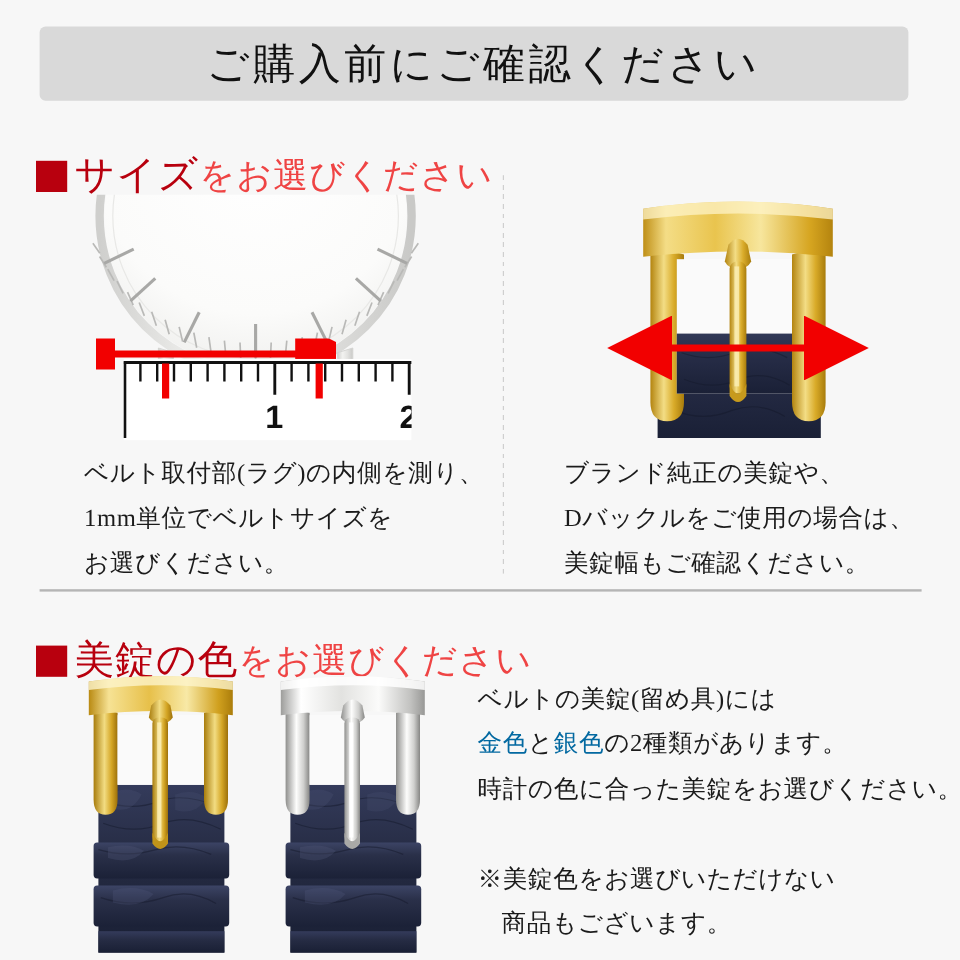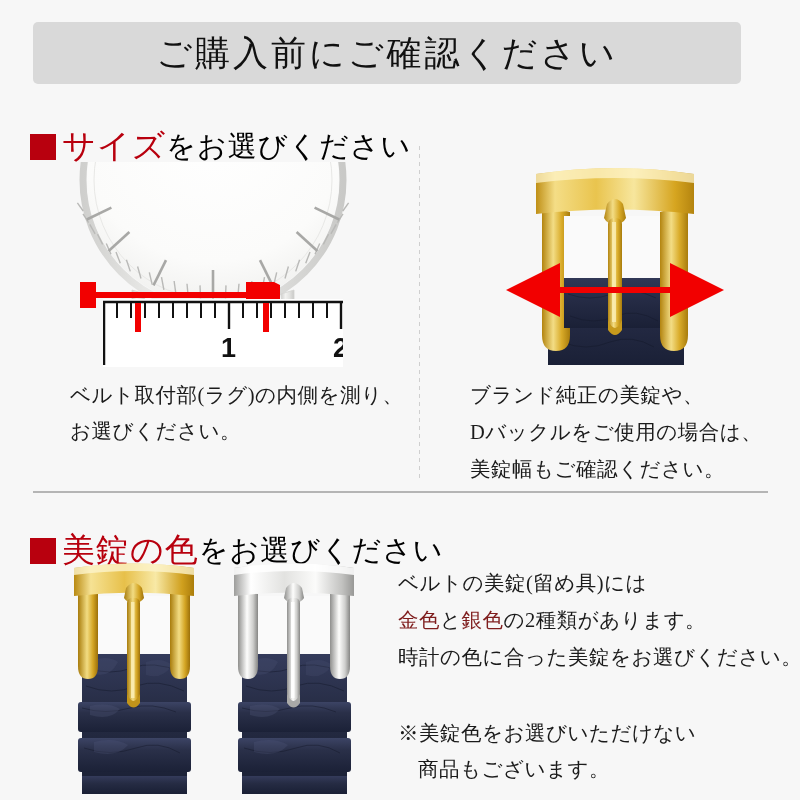--- a/index.html
+++ b/index.html
@@ -10,35 +10,35 @@
     color:#1a1a1a;
     overflow:hidden;
     position:relative;
   }
   .page{position:absolute;inset:0;}
 
   
   .header-bar{
     position:absolute;left:33px;top:22px;width:708px;height:62px;
     background:#d9d9d9;border-radius:5px;
-    display:flex;align-items:center;justify-content:center;
+    display:flex;align-items:center;justify-content:center;padding-left:16px;
   }
   .header-title{
     font-size:35px;letter-spacing:3px;color:#111;font-weight:400;
     white-space:nowrap;
   }
 
   
   .sec-head{position:absolute;display:flex;align-items:center;white-space:nowrap;justify-content:center;}
   .sq{
     display:inline-block;width:26px;height:26px;background:#b8000e;
     margin-right:6px;flex:none;
   }
   .head-red{color:#b8000e;font-size:33px;letter-spacing:1px;}
-  .head-blk{color:#000000;font-size:29px;letter-spacing:1px;}
+  .head-blk{color:#ef4444;font-size:29px;letter-spacing:1px;}
 
   #head-size{left:30px;top:124px;}
   #head-color{left:30px;top:528px;}
 
   
   .v-divider{
     position:absolute;left:419px;top:146px;width:1px;height:332px;
     background:repeating-linear-gradient(to bottom,#cfcfcf 0 4px,transparent 4px 8px);
   }
   .h-divider{
@@ -53,28 +53,28 @@
 
   
   .fig-buckle{position:absolute;left:470px;top:160px;width:290px;height:205px;}
 
   
   .fig-pair{position:absolute;left:60px;top:562px;width:300px;height:232px;}
 
   
   .copy{position:absolute;white-space:nowrap;}
   .copy p{margin:0 0 10px 0;font-size:20.5px;line-height:1.33;color:#1b1b1b;letter-spacing:.5px;}
-  .copy p:last-child{margin-bottom:0;font-family:Liberation Mono, monospace;}
+  .copy p:last-child{margin-bottom:0;}
   #copy-left{left:70px;top:382px;}
   #copy-right{left:470px;top:382px;}
   #copy-color{left:398px;top:570px;}
   #copy-note{left:398px;top:700px;margin-top:20px;}
   #copy-note p{letter-spacing:.5px;}
   .indent{padding-left:20px;}
-  .red{color:#7f1d1d;}
+  .red{color:#0369a1;}
 </style>
 </head>
 <body>
 
 <div class="page">
 
   <div class="header-bar">
     <div class="header-title">ご購入前にご確認ください</div>
   </div>
 
@@ -262,20 +262,21 @@
       <rect x="138" y="58" width="14" height="110" rx="6" fill="url(#goldBar)"></rect>
       <rect x="142" y="62" width="4" height="100" fill="#fbefb6" opacity="0.8"></rect>
       <path d="M138 160 q7 16 14 0 l0 10 q-7 10 -14 0 Z" fill="#c79a1d"></path>
 
       <line x1="84" y1="130" x2="206" y2="130" stroke="#f20000" stroke-width="6" marker-start="url(#bL)" marker-end="url(#bR)"></line>
     </svg>
   </div>
 
   <div class="copy" id="copy-left">
     <p>ベルト取付部(ラグ)の内側を測り、</p>
+    <p>1mm単位でベルトサイズを</p>
     <p>お選びください。</p>
   </div>
 
   <div class="copy" id="copy-right">
     <p>ブランド純正の美錠や、</p>
     <p>Dバックルをご使用の場合は、</p>
     <p>美錠幅もご確認ください。</p>
   </div>
 
   <div class="h-divider"></div>

